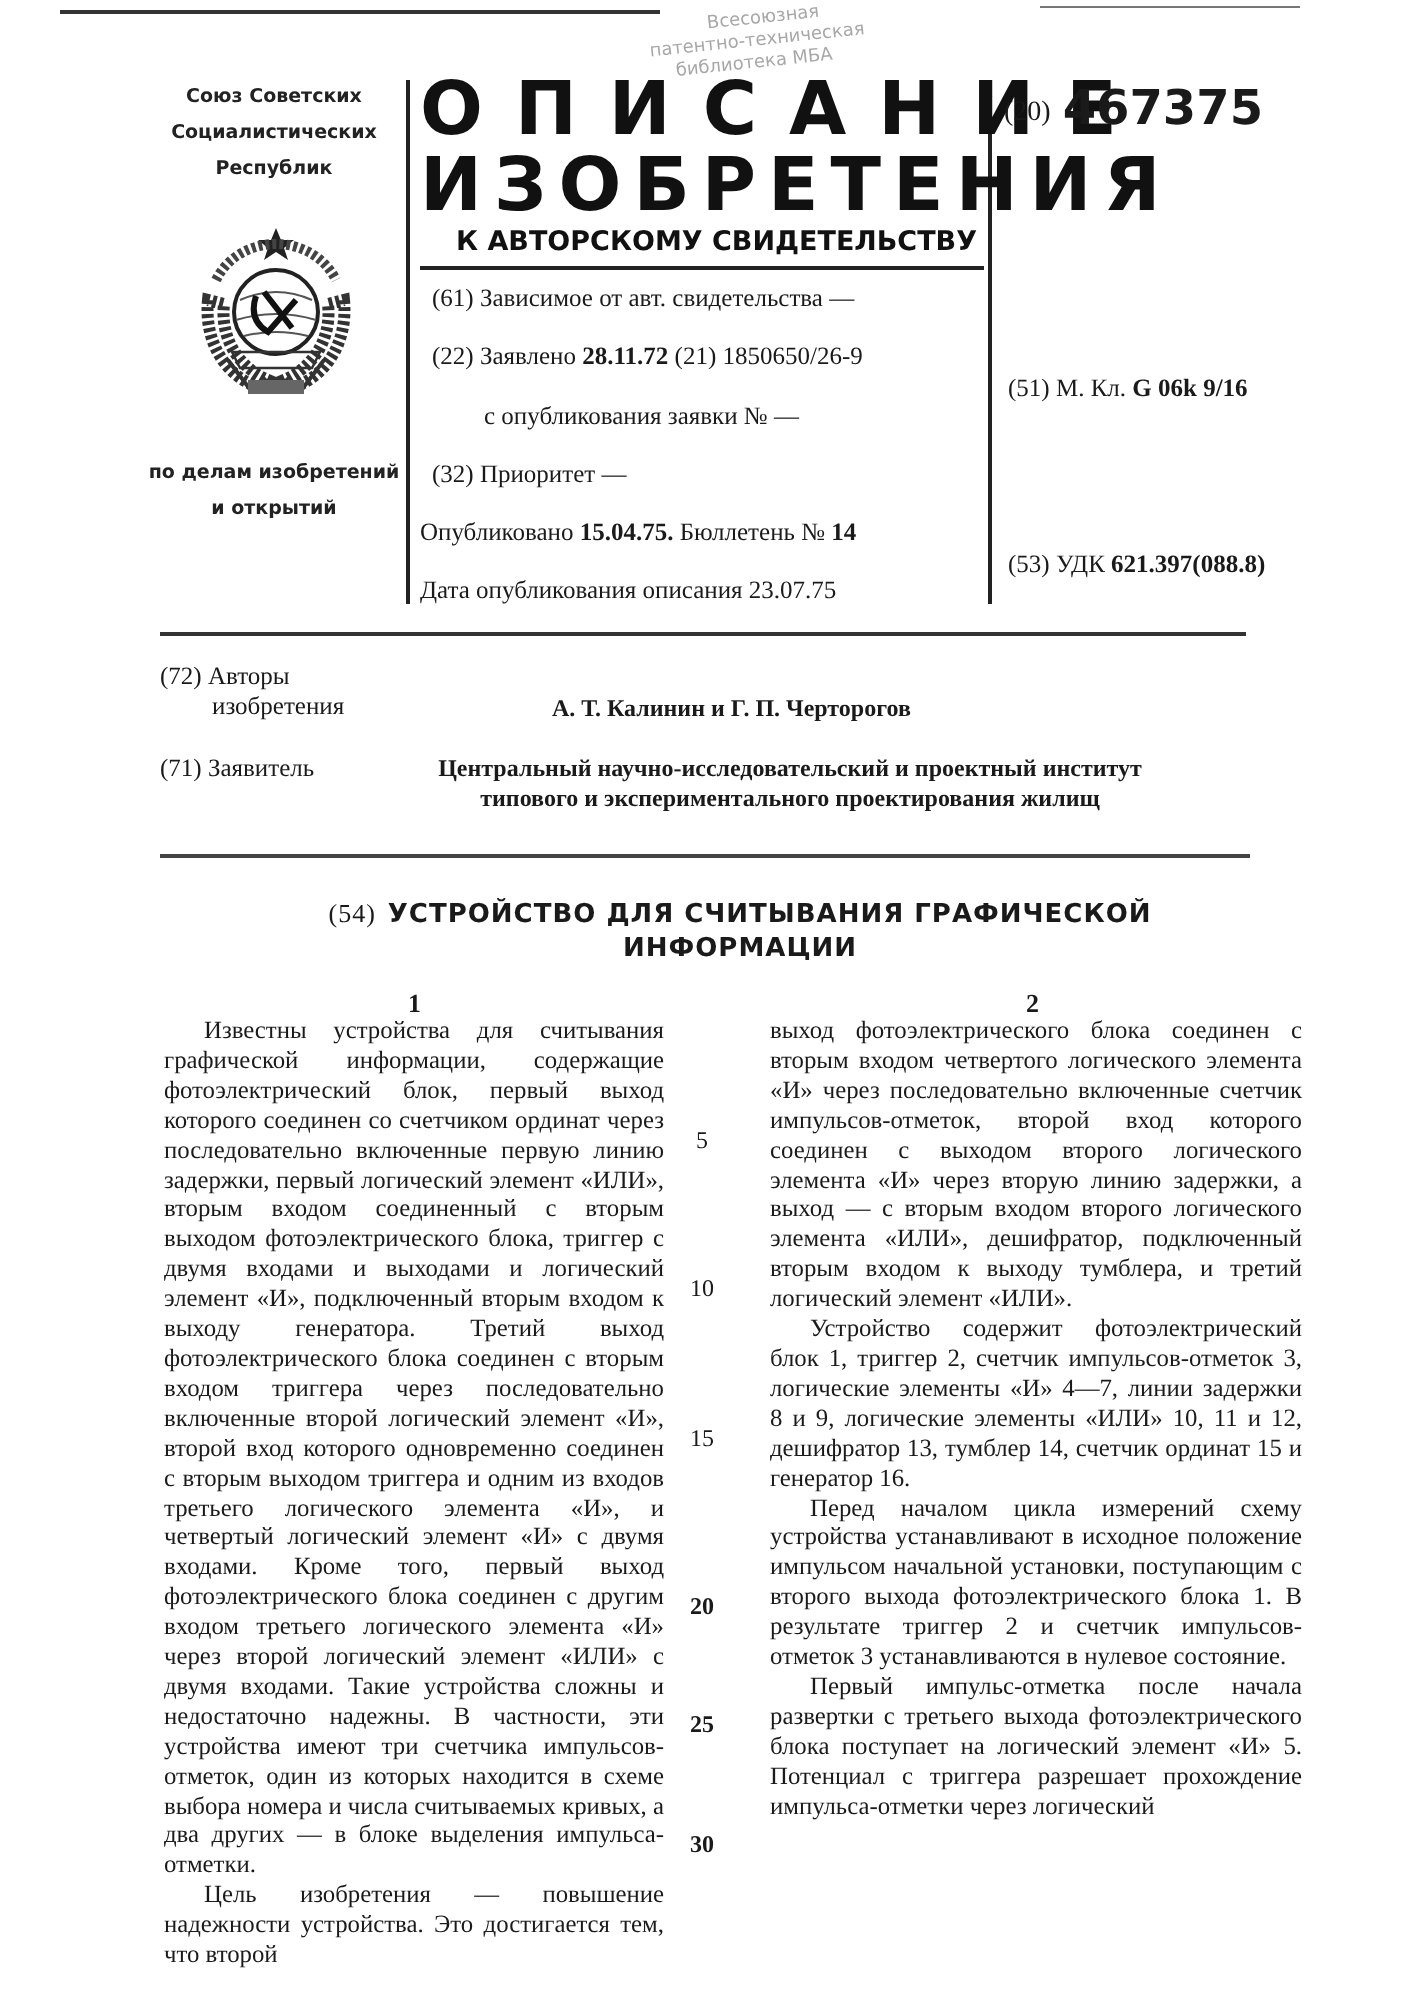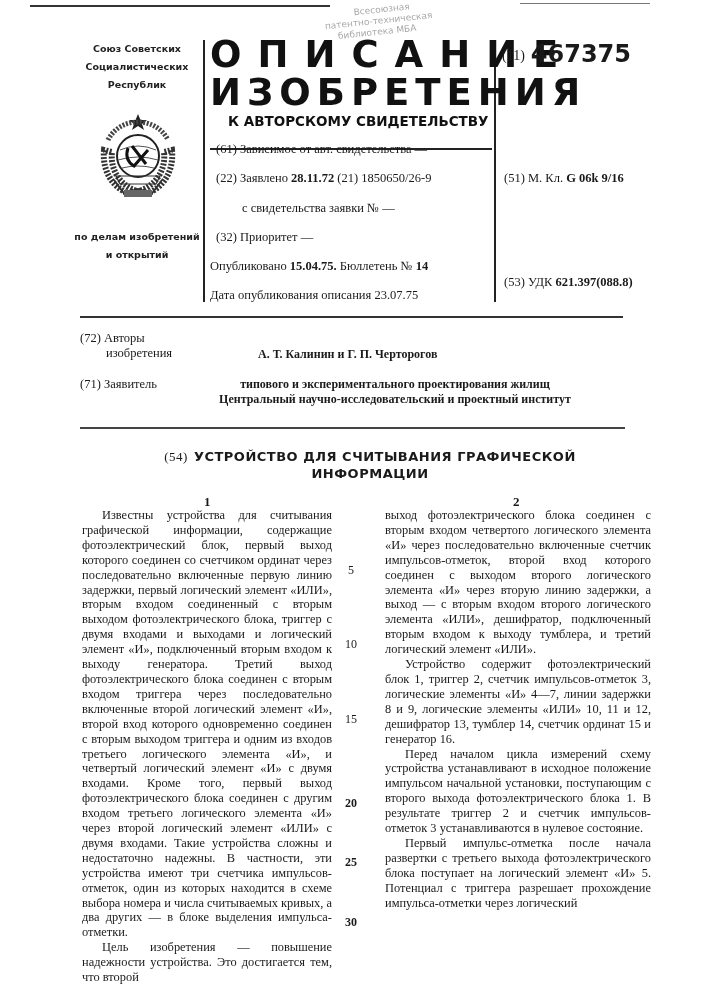--- a/index.html
+++ b/index.html
@@ -16,37 +16,37 @@
     .left-col .union { margin-bottom: 6px; }
     .emblem { position: absolute; left: 90px; top: 110px; width: 96px; height: 96px; }
     .left-col .committee { position: absolute; top: 188px; left: 0; width: 130px; }
 
     .vline1 { position: absolute; left: 203px; top: 40px; width: 2px; height: 262px; background: #222; }
     .vline2 { position: absolute; left: 494px; top: 40px; width: 2px; height: 262px; background: #222; }
 
     .title-block { position: absolute; left: 210px; top: 36px; width: 282px; }
     .title1 { font-family: "DejaVu Sans", sans-serif; font-weight: bold; font-size: 37px; line-height: 38px; letter-spacing: 16px; color: #111; white-space: nowrap; }
     .title2 { font-family: "DejaVu Sans", sans-serif; font-weight: bold; font-size: 37px; line-height: 38px; letter-spacing: 6px; color: #111; white-space: nowrap; }
-    .subtitle { font-family: "DejaVu Sans", sans-serif; font-weight: bold; font-size: 13.5px; line-height: 18px; padding-left: 18px; color: #111; border-bottom: 2px solid #222; padding-bottom: 18px; white-space: nowrap; }
+    .subtitle { font-family: "DejaVu Sans", sans-serif; font-weight: bold; font-size: 13.5px; line-height: 18px; padding-left: 18px; color: #111; border-bottom: 2px solid #222; padding-bottom: 3px; white-space: nowrap; }
 
     .patent-no { position: absolute; left: 502px; top: 40px; font-size: 14px; white-space: nowrap; }
     .patent-no .num { font-family: "DejaVu Sans", sans-serif; font-weight: bold; font-size: 24px; margin-left: 6px; vertical-align: -2px; }
 
     .meta { position: absolute; left: 210px; top: 142px; width: 282px; font-size: 12.5px; }
     .meta-line { position: absolute; left: 0; white-space: nowrap; }
     .meta b { font-weight: bold; }
 
-    .right-meta { position: absolute; left: 504px; font-size: 12.5px; white-space: nowrap; }
+    .right-meta { position: absolute; left: 504px; font-size: 12.5px; white-space: nowrap; margin-top: 16px; }
 
     .hr1 { position: absolute; left: 80px; top: 316px; width: 543px; height: 2px; background: #333; }
     .hr2 { position: absolute; left: 80px; top: 427px; width: 545px; height: 2px; background: #444; }
 
     .authors-label { position: absolute; left: 80px; top: 331px; font-size: 12.5px; line-height: 15px; }
     .authors-label .indent { padding-left: 26px; display: block; }
-    .authors { position: absolute; left: 258px; top: 347px; font-weight: bold; font-size: 12px; white-space: nowrap; }
+    .authors { position: absolute; left: 276px; top: 347px; font-weight: bold; font-size: 12px; white-space: nowrap; }
     .applicant-label { position: absolute; left: 80px; top: 377px; font-size: 12.5px; }
     .applicant { position: absolute; left: 215px; top: 377px; width: 360px; text-align: center; font-weight: bold; font-size: 12px; line-height: 15px; }
 
     .doc-title { position: absolute; left: 160px; top: 448px; width: 420px; text-align: center; font-family: "DejaVu Sans", sans-serif; font-size: 13px; line-height: 17px; font-weight: bold; letter-spacing: 0.5px; }
     .doc-title .code { font-family: "Liberation Serif", serif; font-weight: normal; margin-right: 6px; }
 
     .col-num { position: absolute; top: 494px; font-size: 13px; font-weight: bold; }
     .col { position: absolute; top: 508px; font-size: 12.4px; line-height: 14.9px; text-align: justify; }
     .col p { text-indent: 20px; }
     .col1 { left: 82px; width: 250px; }
@@ -96,66 +96,66 @@
 <div class="vline1"></div>
 <div class="vline2"></div>
 
 <div class="title-block">
   <div class="title1">ОПИСАНИЕ</div>
   <div class="title2">ИЗОБРЕТЕНИЯ</div>
   <div class="subtitle">К АВТОРСКОМУ СВИДЕТЕЛЬСТВУ</div>
 </div>
 
 <div class="patent-no">
-  <span>(11)</span><span class="num">467375</span>
+  <span>(20)</span><span class="num">467375</span>
 </div>
 
 <div class="meta">
   <div class="meta-line" style="top:0px;left:6px">(61) Зависимое от авт. свидетельства  —</div>
   <div class="meta-line" style="top:29px;left:6px">
     <span>(22) Заявлено</span>
     <b>28.11.72</b>
     <span>(21)</span>
     <span>1850650/26-9</span>
   </div>
-  <div class="meta-line" style="top:59px;left:32px">с свидетельства заявки №  —</div>
+  <div class="meta-line" style="top:59px;left:32px">с опубликования заявки №  —</div>
   <div class="meta-line" style="top:88px;left:6px">(32) Приоритет  —</div>
   <div class="meta-line" style="top:117px;left:0px">
     <span>Опубликовано</span>
     <b>15.04.75.</b>
     <span>Бюллетень №</span>
     <b>14</b>
   </div>
   <div class="meta-line" style="top:146px;left:0px">
     <span>Дата опубликования описания</span>
     <span>23.07.75</span>
   </div>
 </div>
 
 <div class="right-meta" style="top:171px">
   <span>(51) М. Кл.</span>
   <b>G 06k 9/16</b>
 </div>
-<div class="right-meta" style="top:275px">
+<div class="right-meta" style="top:259px">
   <span>(53) УДК</span>
   <b>621.397(088.8)</b>
 </div>
 
 <div class="hr1"></div>
 
 <div class="authors-label">
   <span>(72) Авторы</span>
   <span class="indent">изобретения</span>
 </div>
 <div class="authors">А. Т. Калинин и Г. П. Черторогов</div>
 
 <div class="applicant-label">(71) Заявитель</div>
 <div class="applicant">
+  <div>Центральный научно-исследовательский и проектный институт</div>
   <div>типового и экспериментального проектирования жилищ</div>
-  <div>Центральный научно-исследовательский и проектный институт</div>
 </div>
 
 <div class="hr2"></div>
 
 <div class="doc-title">
   <div><span class="code">(54)</span><span>УСТРОЙСТВО ДЛЯ СЧИТЫВАНИЯ ГРАФИЧЕСКОЙ</span></div>
   <div>ИНФОРМАЦИИ</div>
 </div>
 
 <div class="col-num" style="left:204px">1</div>

